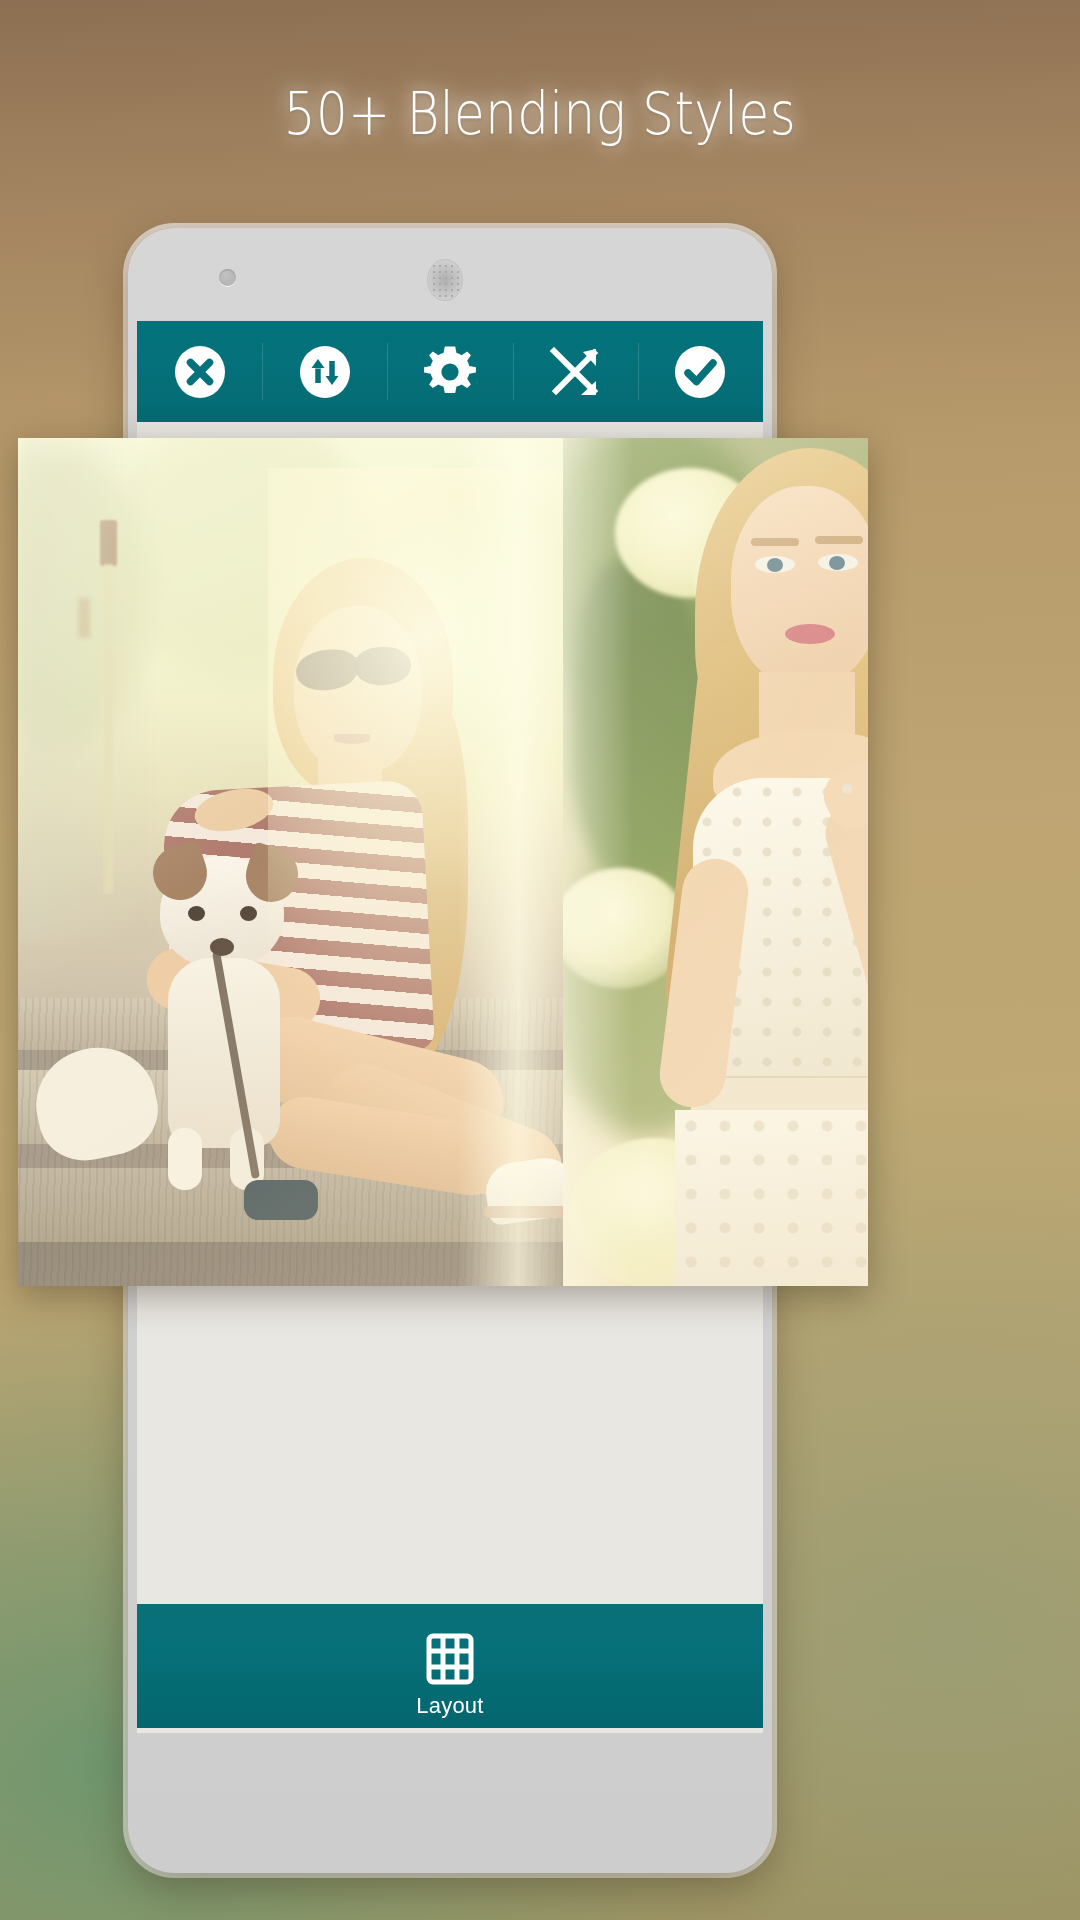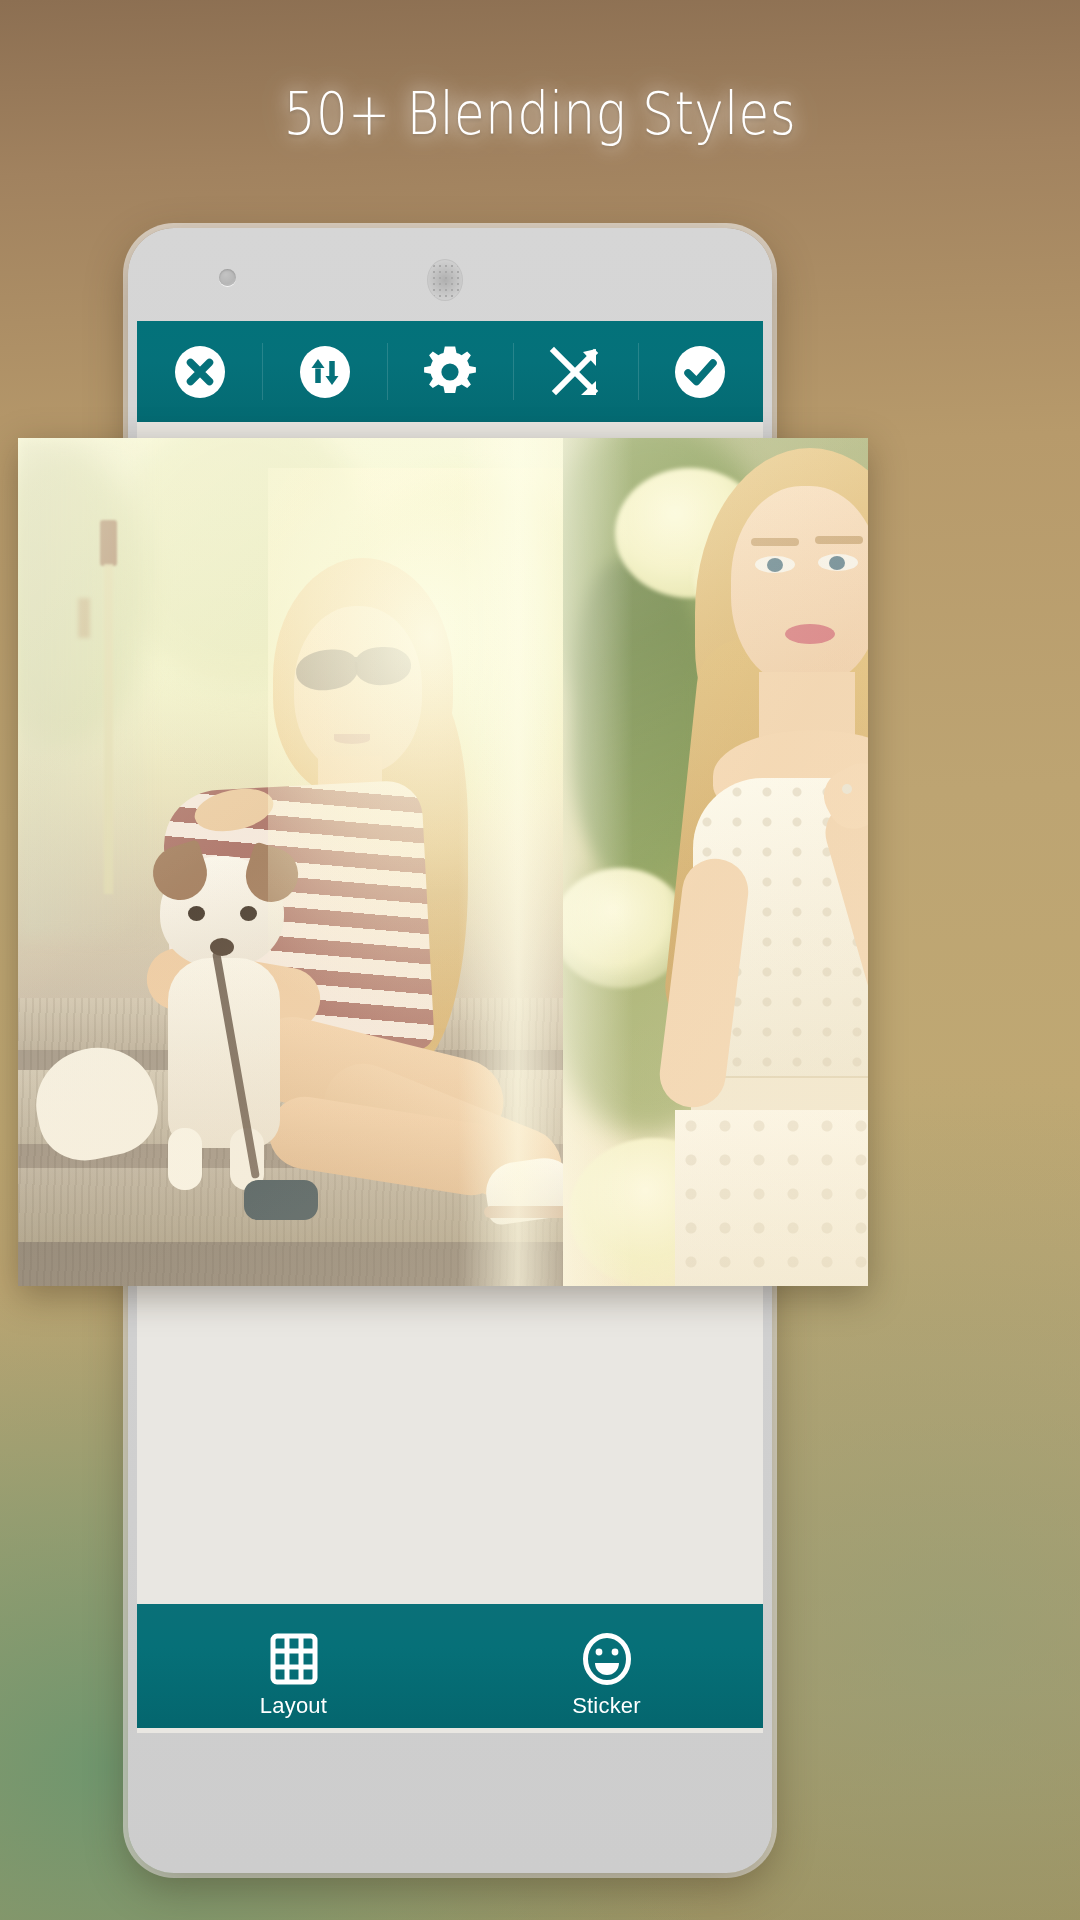--- a/index.html
+++ b/index.html
@@ -335,27 +335,16 @@
         <g stroke="#ffffff" stroke-width="5">
           <path d="M3 18 H45 M3 34 H45 M17 3 V49 M31 3 V49"></path>
         </g>
       </svg>
     </span>
     <span class="nav-label">Layout</span>
   </div>
 
 
 
-  <div class="nav-item">
-    <span class="glyph">
-      <svg width="50" height="54" viewBox="0 0 50 54">
-        <ellipse cx="25" cy="27" rx="21.5" ry="23.5" fill="none" stroke="#ffffff" stroke-width="5"></ellipse>
-        <circle cx="17" cy="20" r="3.4" fill="#ffffff"></circle>
-        <circle cx="33" cy="20" r="3.4" fill="#ffffff"></circle>
-        <path d="M13 31 H37 A12 12 0 0 1 13 31 Z" fill="#ffffff"></path>
-      </svg>
-    </span>
-    <span class="nav-label">Sticker</span>
-  </div>
 
 
 
 </div>
 
 </body></html>

